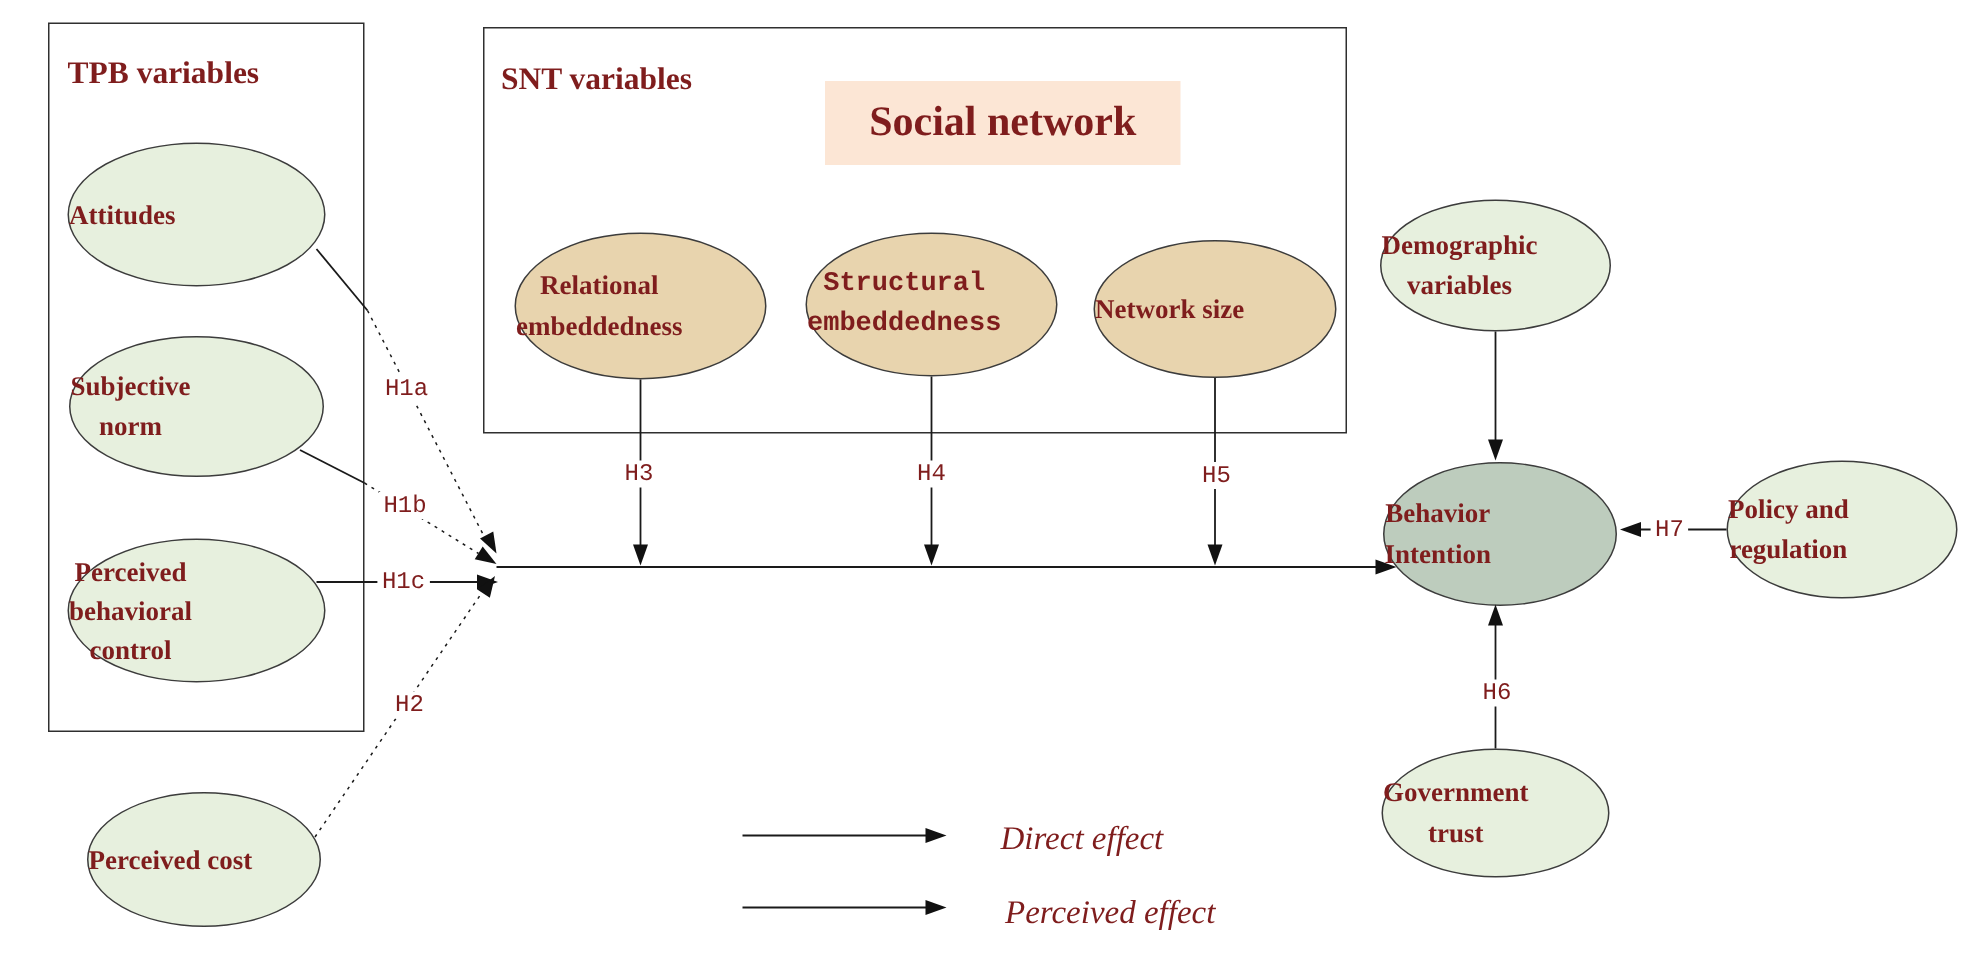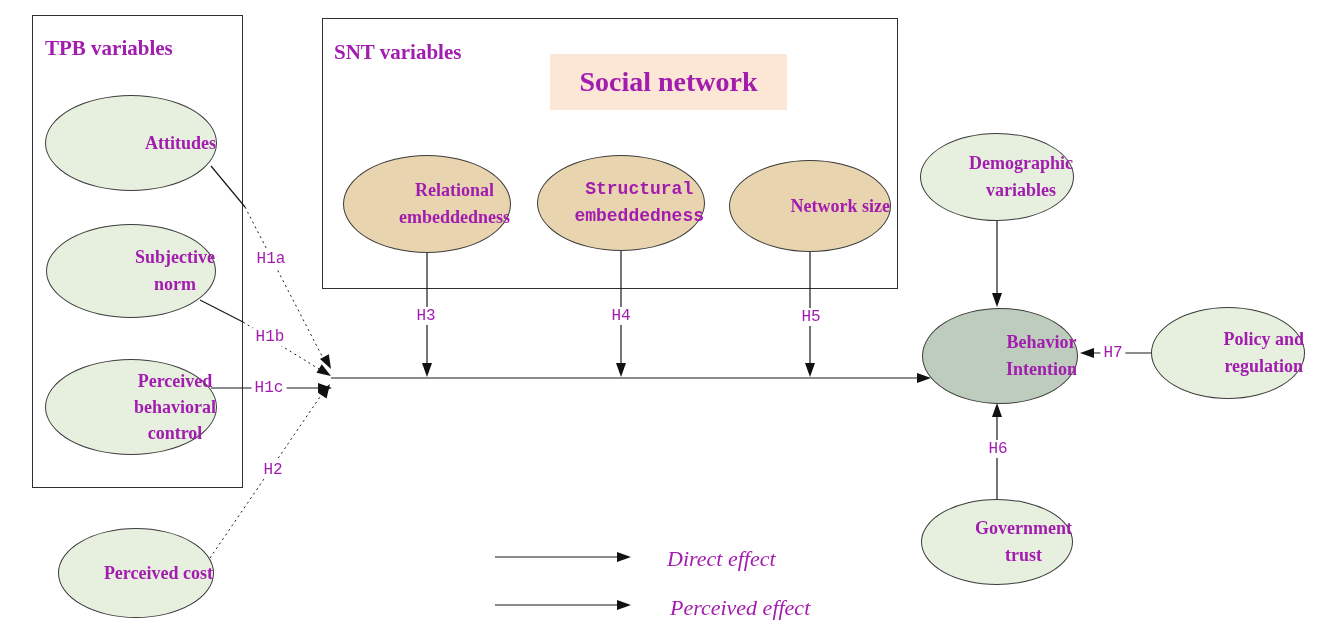--- a/index.html
+++ b/index.html
@@ -1,32 +1,32 @@
 <!DOCTYPE html>
 <html style="--color-light-green: #e7f0de; --color-tan: #e8d4ae; --color-sage: #bdccbd; --color-peach: #fce6d5;"><head>
 <meta charset="utf-8">
 <style>
   html,body{margin:0;padding:0;background:#ffffff;}
   #canvas{
     position:relative;width:1323px;height:640px;background:#ffffff;
-    font-family:"Liberation Serif","DejaVu Serif",serif;color:#a21caf;overflow:hidden;
+    font-family:"Liberation Serif","DejaVu Serif",serif;color:#7f1d1d;overflow:hidden;
   }
   .box{
     position:absolute;border:1.5px solid #2f2f2f;background:transparent;box-sizing:border-box;z-index:1;
   }
   .box-title{
     position:absolute;font-weight:bold;font-size:21px;z-index:2;white-space:nowrap;
   }
   .banner{
     position:absolute;background:var(--color-peach,#fce6d5);display:flex;align-items:center;justify-content:center;
     font-weight:bold;font-size:28px;z-index:2;
   }
   .node{
     position:absolute;border:1.3px solid #3c3c3c;border-radius:50%;
-    display:flex;align-items:center;justify-content:flex-end;text-align:center;
+    display:flex;align-items:center;justify-content:flex-start;text-align:center;
     font-weight:bold;font-size:18px;line-height:27px;z-index:2;box-sizing:border-box;
   }
   .green{background:var(--color-light-green,#e7f0de);}
   .tan{background:var(--color-tan,#e8d4ae);}
   .sage{background:var(--color-sage,#bdccbd);}
   #connectors{position:absolute;left:0;top:0;z-index:3;pointer-events:none;}
   #connectors line{stroke:#1a1a1a;stroke-width:1.2;}
   #connectors .dot{stroke-dasharray:2 3.5;stroke-width:1;}
   #connectors polygon{fill:#111;stroke:none;}
   .edge-label{
@@ -189,19 +189,19 @@
     </g>
   </svg>
 
   <div class="edge-label" style="left:271px;top:259px;">H1a</div>
   <div class="edge-label" style="left:270px;top:337px;">H1b</div>
   <div class="edge-label" style="left:269px;top:388px;">H1c</div>
   <div class="edge-label" style="left:273px;top:470px;">H2</div>
   <div class="edge-label" style="left:426px;top:316px;">H3</div>
   <div class="edge-label" style="left:621px;top:316px;">H4</div>
   <div class="edge-label" style="left:811px;top:317px;">H5</div>
-  <div class="edge-label" style="left:998px;top:449px;">H6</div>
+  <div class="edge-label" style="left:998px;top:462px;">H6</div>
   <div class="edge-label" style="left:1113px;top:353px;">H7</div>
 
   <div class="legend-label" style="left:667px;top:546px;">Direct effect</div>
   <div class="legend-label" style="left:670px;top:595px;">Perceived effect</div>
 
 </div>
 
 </body></html>

